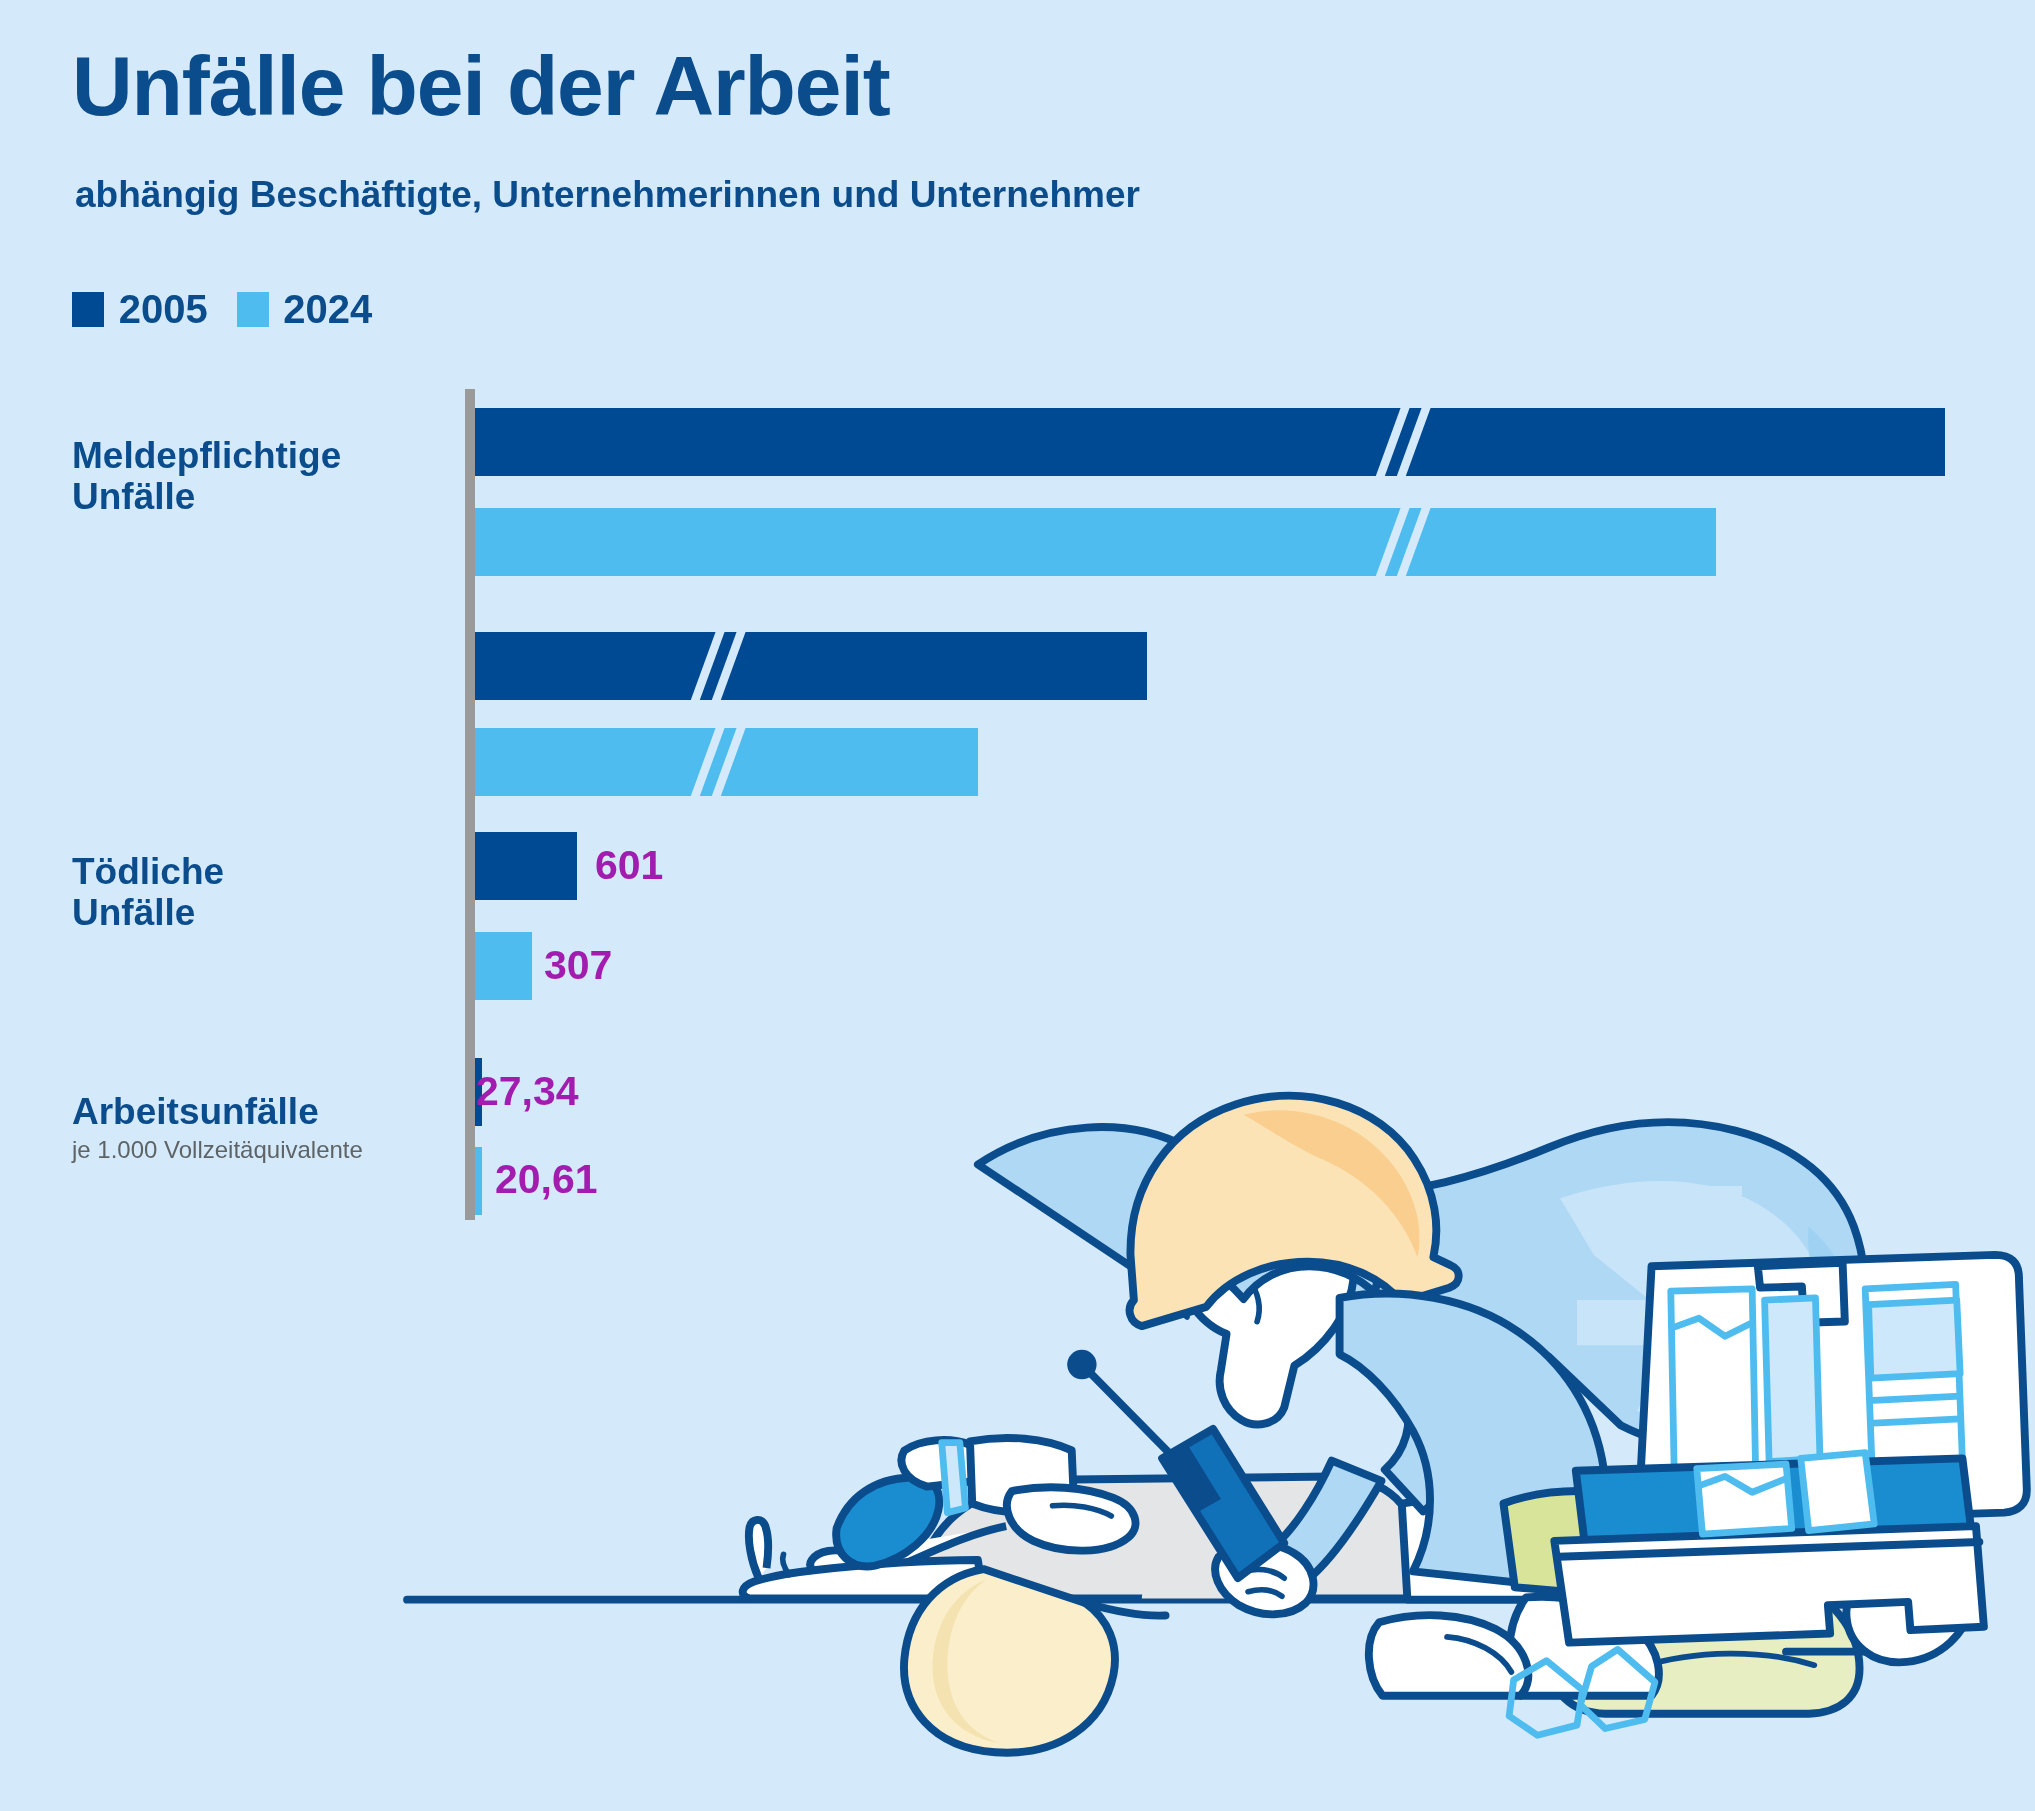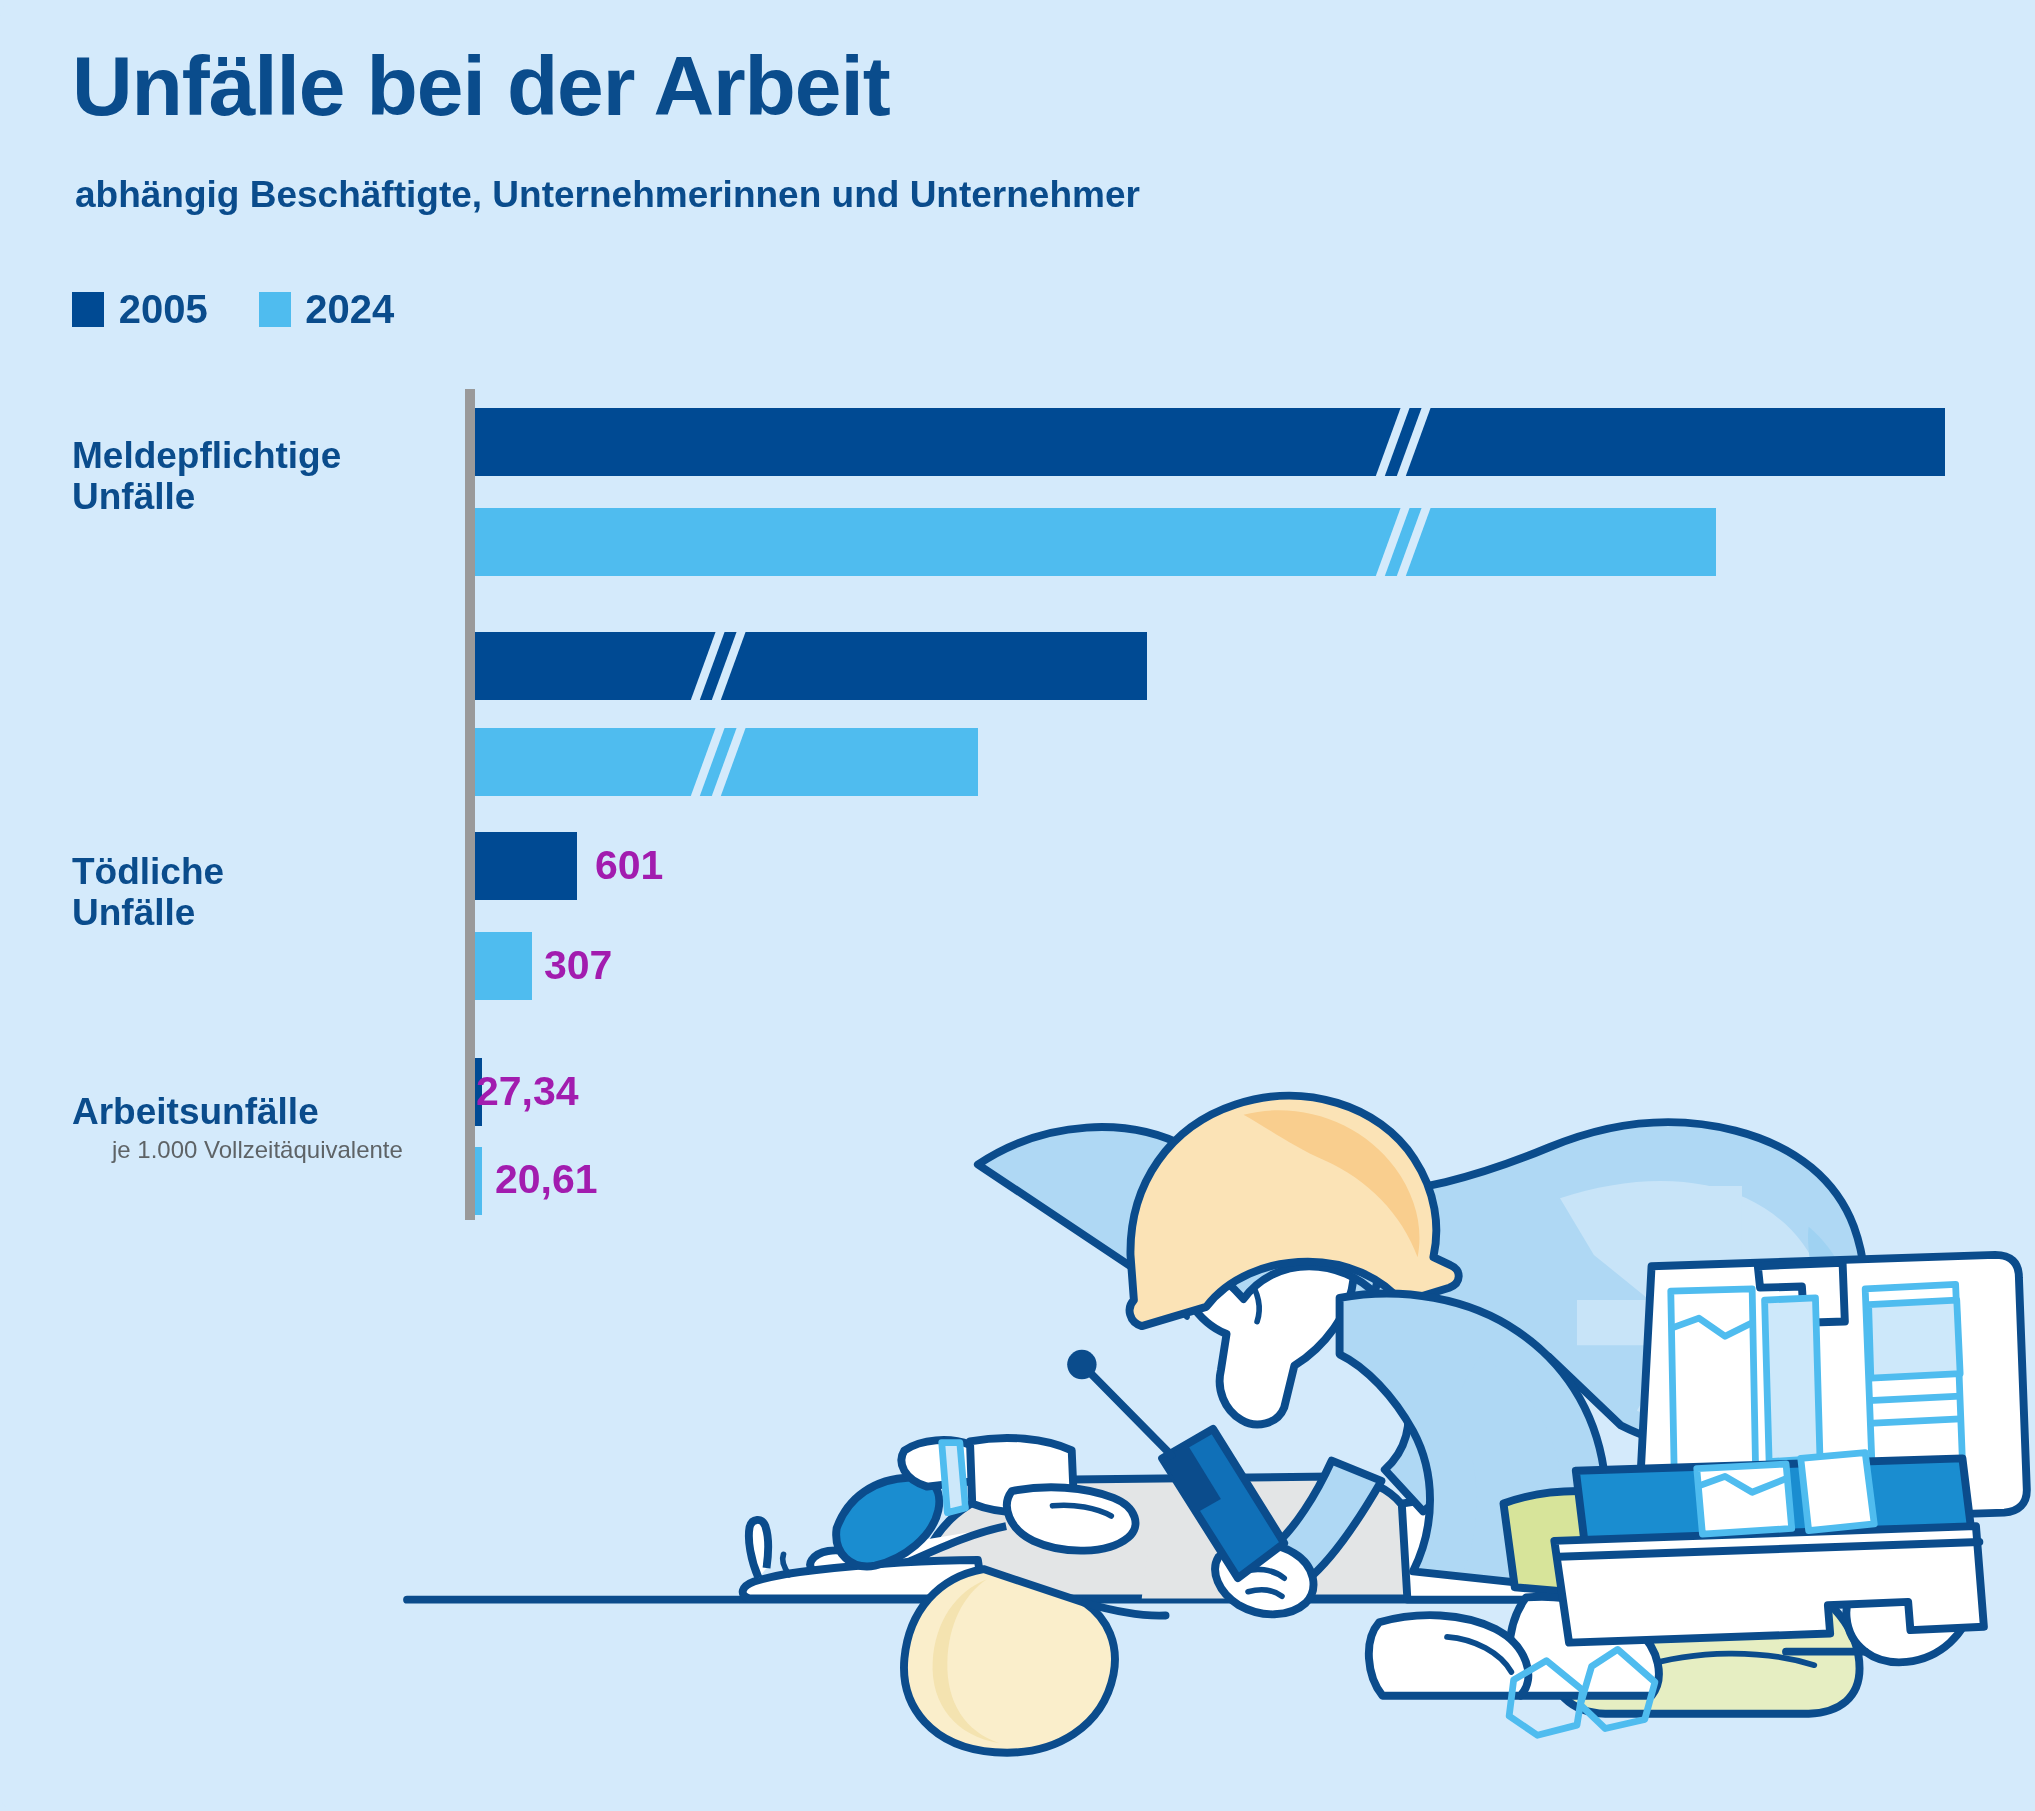--- a/index.html
+++ b/index.html
@@ -40,21 +40,21 @@
     line-height: 1;
   }
 
   
   #legend {
     position: absolute;
     left: 72px;
     top: 289px;
     display: flex;
     align-items: flex-end;
-    gap: 51px;
+    gap: 29px;
   }
   .legend-item {
     display: flex;
     align-items: center;
     gap: 14.7px;
   }
   .legend-swatch {
     width: 32px;
     height: 35px;
     display: block;
@@ -130,21 +130,20 @@
     color: #0A4C8C;
     line-height: 1.12;
   }
   .cat .sub {
     display: block;
     font-size: 24px;
     font-weight: normal;
     color: #5E6366;
     margin-top: 5.7px;
     line-height: 1;
-    margin-left: 40px;
   }
 
   
   #illustration {
     position: absolute;
     left: 339px;
     top: 961px;
     width: 1696px;
     height: 850px;
   }

